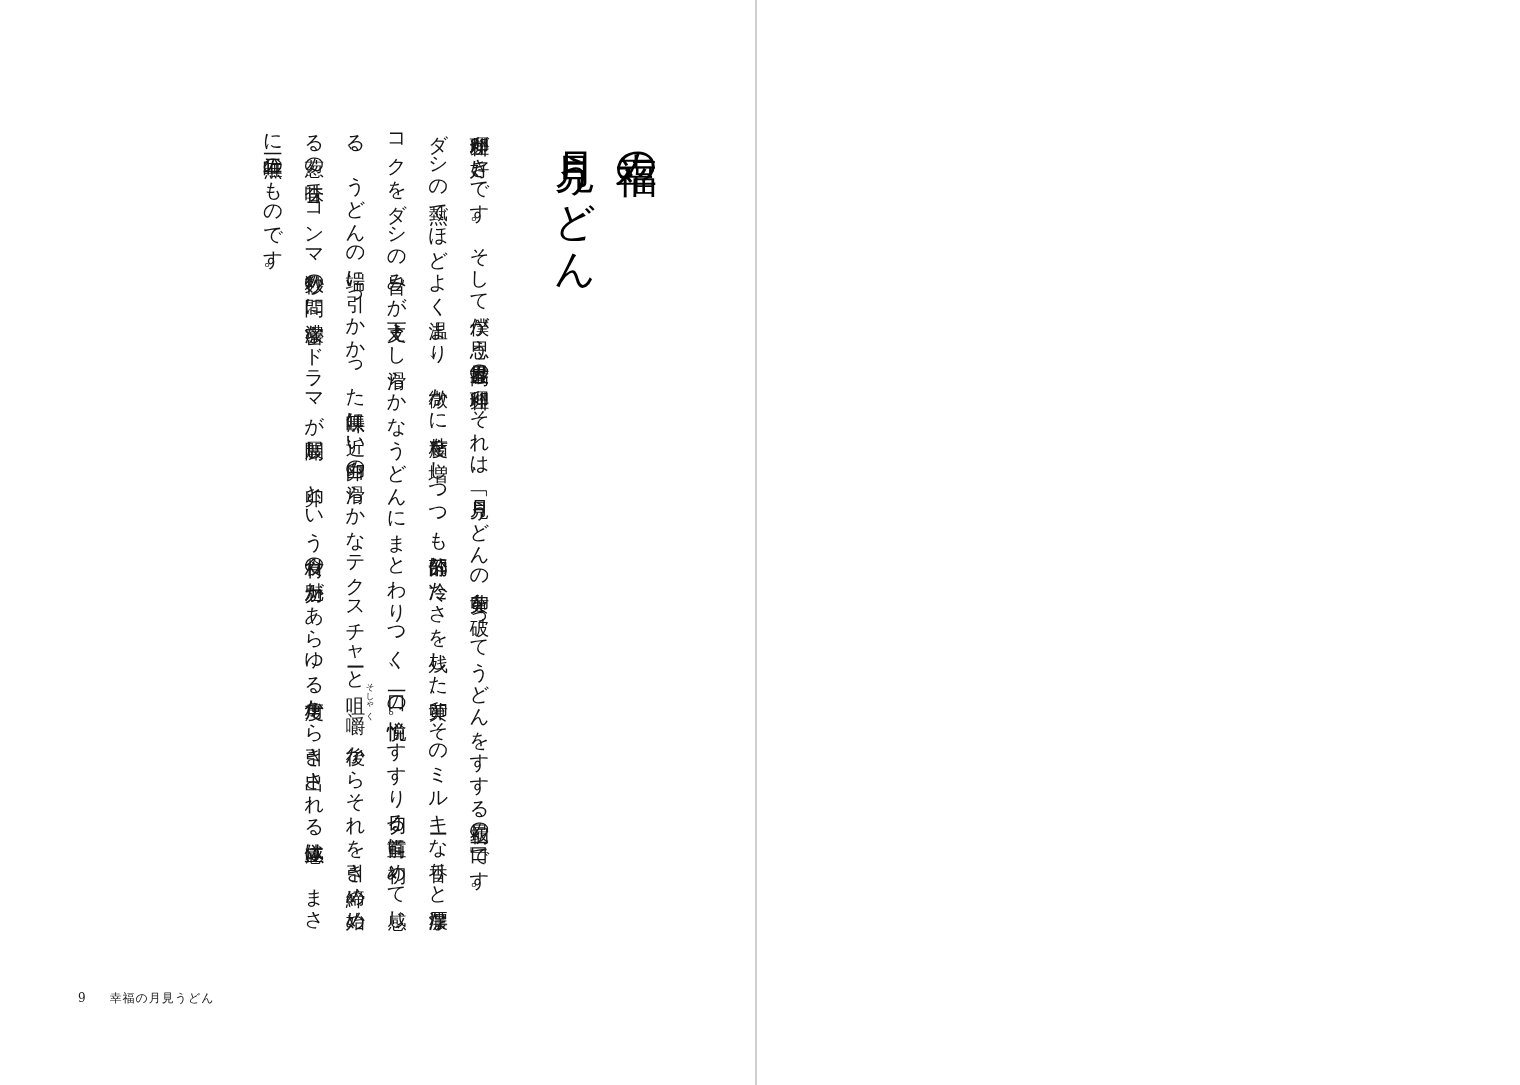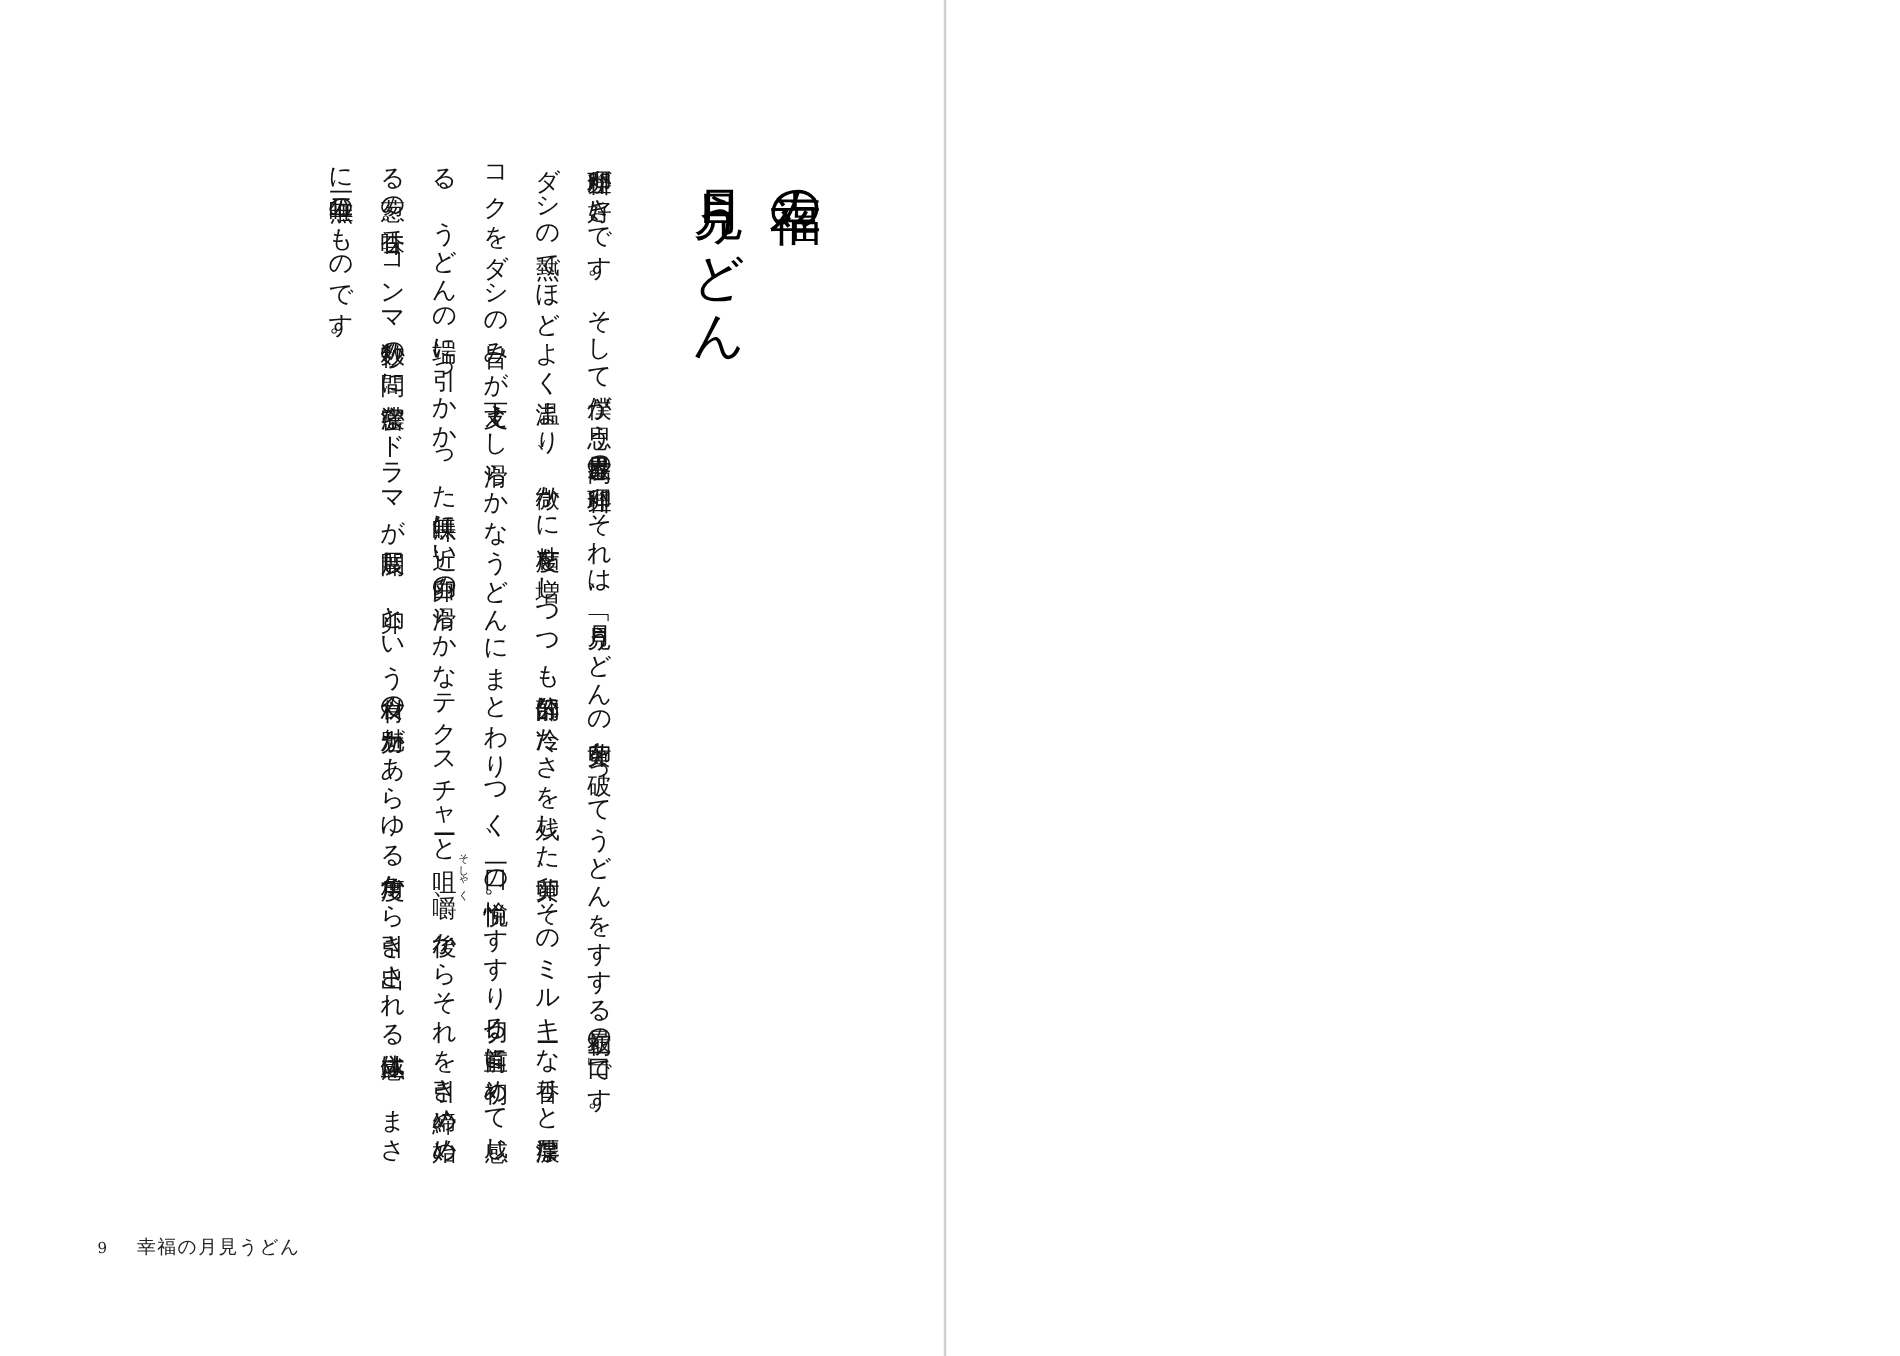--- a/index.html
+++ b/index.html
@@ -103,21 +103,21 @@
     display: flex;
     align-items: baseline;
     gap: 24px;
     font-family: "DejaVu Serif", "Liberation Serif", serif;
   }
   .folio {
     font-size: 12px;
     color: #222;
   }
   .running-head {
-    font-size: 15px;
+    font-size: 12px;
     letter-spacing: 0.08em;
     color: #222;
   }
 
   .page-edge-shadow {
     position: absolute;
     top: 0;
     left: 756px;
     width: 1px;
     height: 1085px;

